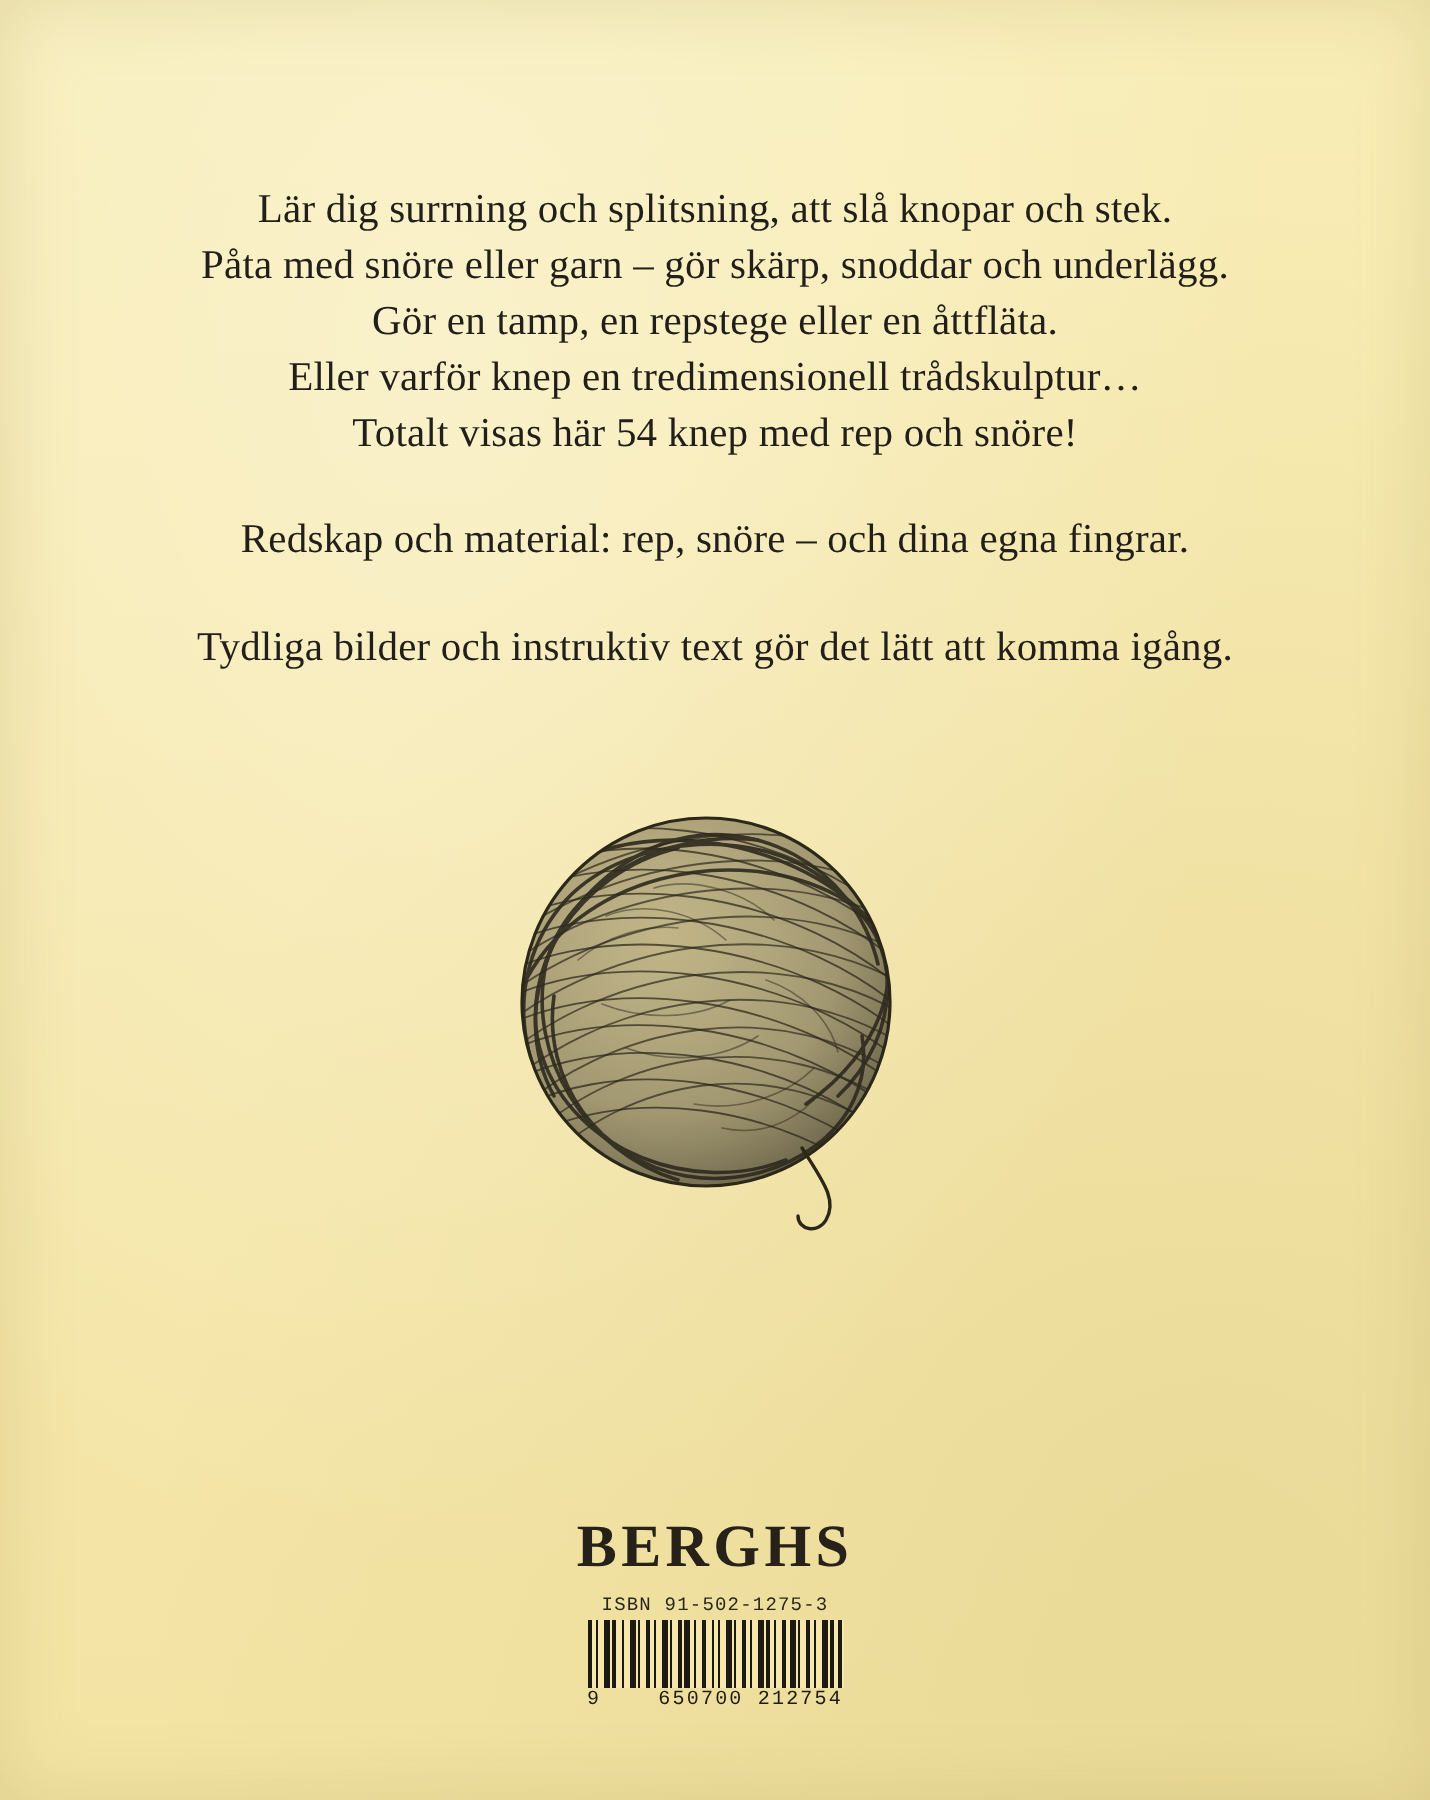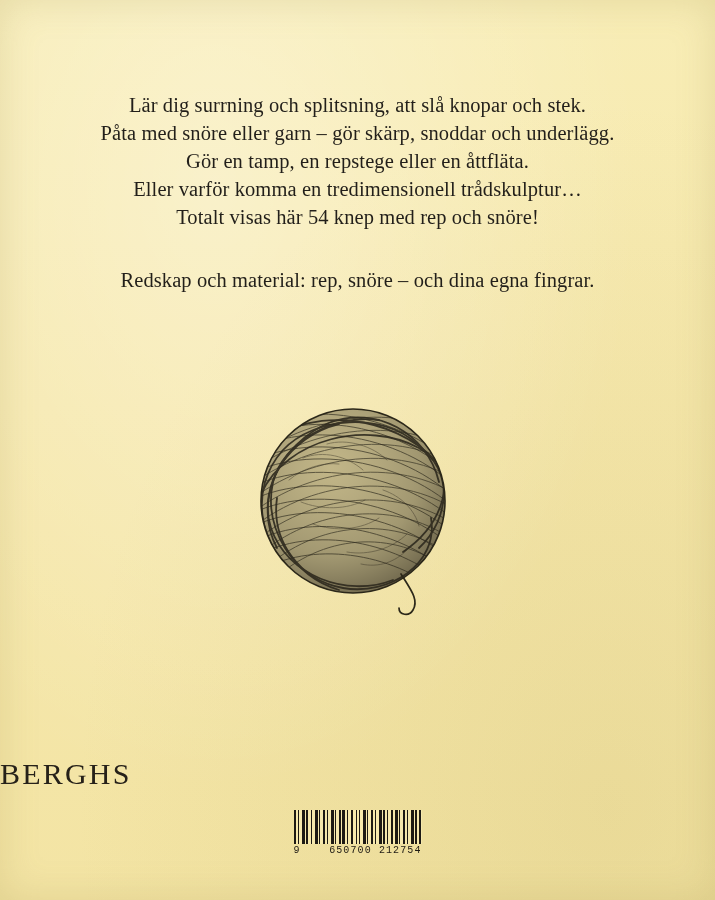--- a/index.html
+++ b/index.html
@@ -40,21 +40,21 @@
     text-align: center;
     font-size: 20.5px;
     line-height: 1.36;
     letter-spacing: 0.1px;
     color: #221f1a;
   }
   .blurb .para {
     margin: 0;
   }
   .blurb .para + .para {
-    margin-top: 36px;
+    margin-top: 26px;
   }
   .blurb .line {
     display: block;
     white-space: nowrap;
   }
 
   .ball-wrap {
     position: absolute;
     left: 0;
     right: 0;
@@ -64,25 +64,26 @@
   }
   .ball-wrap svg {
     display: block;
   }
 
   .publisher {
     position: absolute;
     left: 0;
     right: 0;
     top: 757px;
-    text-align: left;
+    text-align: center;
     font-size: 30px;
     letter-spacing: 2.2px;
     color: #262119;
     font-family: "Liberation Serif", serif;
+    font-weight: bold;
   }
 
   .isbn-text {
     position: absolute;
     left: 0;
     right: 0;
     top: 797px;
     text-align: center;
     font-family: "Liberation Mono", monospace;
     font-size: 9.5px;
@@ -153,25 +154,28 @@
 </head>
 <body>
 
 <div class="page">
 
   <div class="blurb">
     <p class="para">
       <span class="line">Lär dig surrning och splitsning, att slå knopar och stek.</span>
       <span class="line">Påta med snöre eller garn – gör skärp, snoddar och underlägg.</span>
       <span class="line">Gör en tamp, en repstege eller en åttfläta.</span>
-      <span class="line">Eller varför komma en tredimensionell trådskulptur…</span>
+      <span class="line">Eller varför knep en tredimensionell trådskulptur…</span>
       <span class="line">Totalt visas här 54 knep med rep och snöre!</span>
     </p>
     <p class="para">
       <span class="line">Redskap och material: rep, snöre – och dina egna fingrar.</span>
+    </p>
+    <p class="para">
+      <span class="line">Tydliga bilder och instruktiv text gör det lätt att komma igång.</span>
     </p>
   </div>
 
   <div class="ball-wrap">
     <svg width="230" height="230" viewBox="0 0 230 230" aria-hidden="true">
       <defs>
         <clipPath id="ballClip">
           <circle cx="110" cy="103" r="92"></circle>
         </clipPath>
         <radialGradient id="ballShade" cx="38%" cy="32%" r="78%">
@@ -237,20 +241,21 @@
       </g>
 
       <circle cx="110" cy="103" r="92" fill="none" stroke="#2b2719" stroke-width="1.6"></circle>
 
       <path d="M158 176 C 168 192, 176 202, 170 212 C 166 219, 156 217, 156 210" fill="none" stroke="#2b2719" stroke-width="1.7" stroke-linecap="round"></path>
     </svg>
   </div>
 
   <div class="publisher">BERGHS</div>
 
+  <div class="isbn-text">ISBN 91-502-1275-3</div>
 
   <div class="barcode-block">
     <div class="barcode-bars"></div>
     <div class="barcode-digits">
       <span class="left-digit">9</span>
       <span>650700 212754</span>
     </div>
   </div>
 
 </div>

